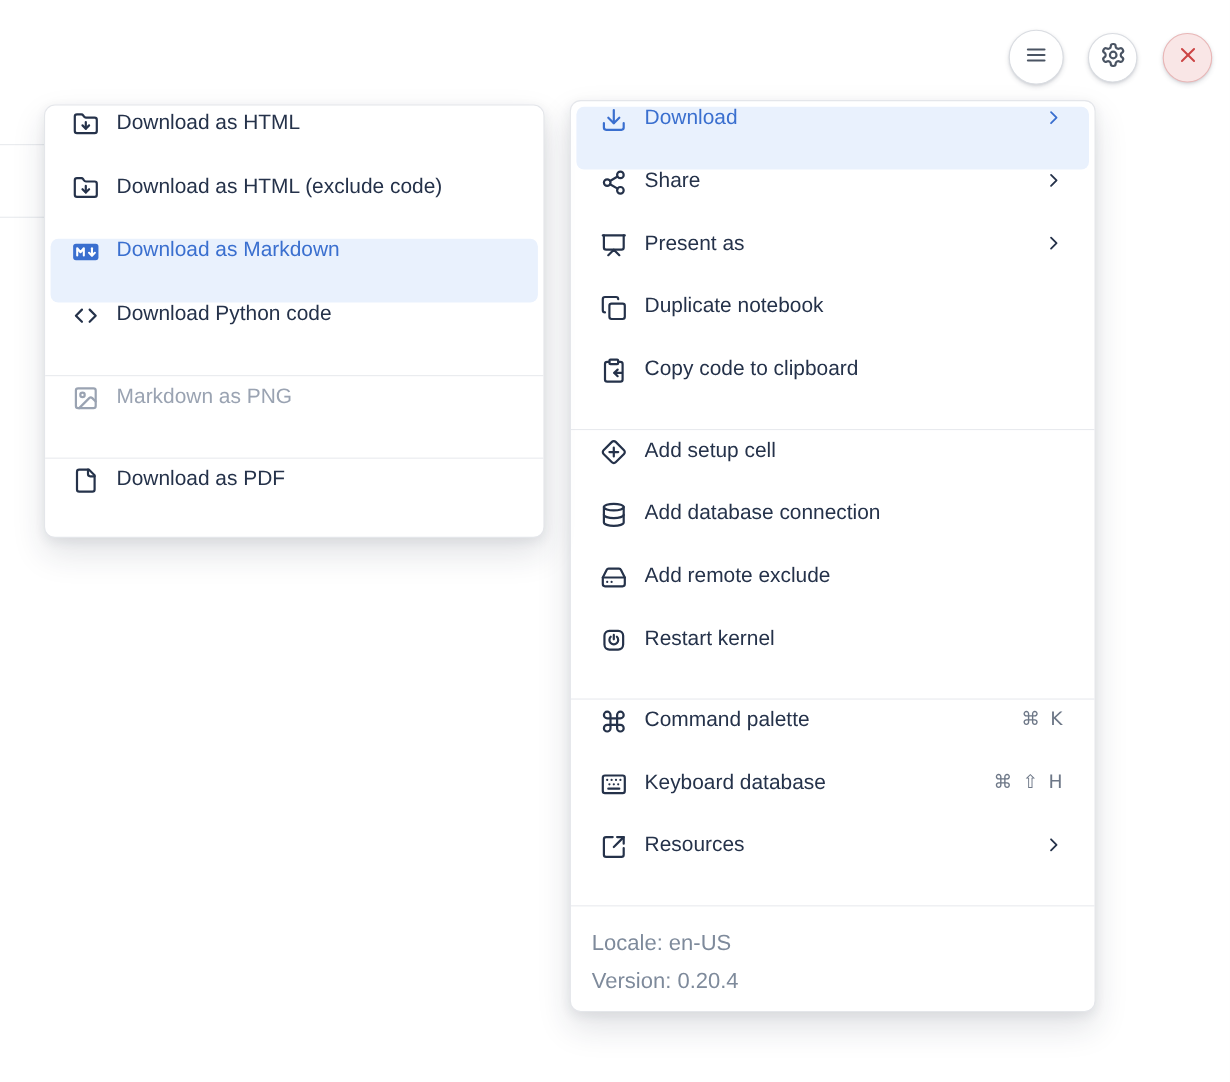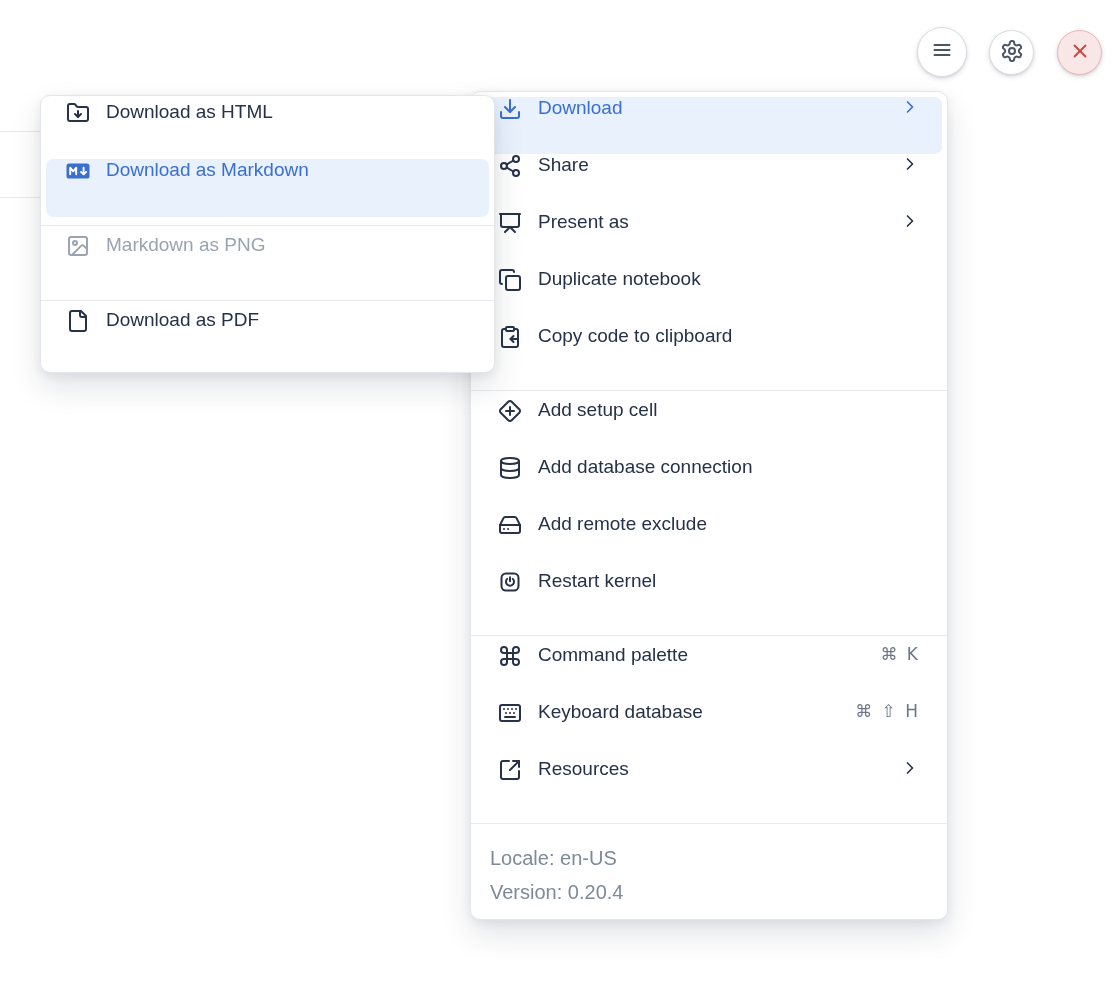--- a/index.html
+++ b/index.html
@@ -39,21 +39,21 @@
     background:var(--close-bg);border-color:var(--close-border);color:var(--close-red);}
   .topbar-btn svg{width:24px;height:24px;}
   #btn-close svg{width:22px;height:22px;}
 
   
   .menu{
     position:absolute;background:#fff;border:1px solid var(--menu-border);border-radius:10px;
     box-shadow:0 14px 30px rgba(30,41,59,.13),0 3px 10px rgba(30,41,59,.07);
     padding:5px;box-sizing:border-box;
   }
-  #main-menu{left:470px;top:91px;width:478px;z-index:1;}
+  #main-menu{left:518px;top:91px;width:478px;z-index:1;}
   #submenu{left:40px;top:95px;width:455px;z-index:2;}
 
   .menu-item{
     display:flex;height:57px;padding:0 22px;border-radius:7px;
     color:var(--text);cursor:pointer;
   }
   #submenu .menu-item{height:58px;padding:0 20px;}
   .menu-item.highlighted{background:var(--highlight-bg);color:var(--accent);}
   .menu-item.disabled{color:var(--disabled);cursor:default;}
   .menu-item .icon{width:24px;height:24px;flex:none;display:flex;align-items:center;justify-content:center;}
@@ -264,33 +264,52 @@
       <div class="menu-item">
         <span class="icon">
           <svg viewBox="0 0 24 24" fill="none" stroke="currentColor" stroke-width="2" stroke-linecap="round" stroke-linejoin="round">
             <path d="M20 20a2 2 0 0 0 2-2V8a2 2 0 0 0-2-2h-7.9a2 2 0 0 1-1.69-.9L9.6 3.9A2 2 0 0 0 7.93 3H4a2 2 0 0 0-2 2v13a2 2 0 0 0 2 2Z"></path>
             <path d="M12 10v6"></path>
             <path d="m15 13-3 3-3-3"></path>
           </svg>
         </span>
         <span class="label">Download as HTML</span>
       </div>
+      <div class="menu-item">
+        <span class="icon">
+          <svg viewBox="0 0 24 24" fill="none" stroke="currentColor" stroke-width="2" stroke-linecap="round" stroke-linejoin="round">
+            <path d="M20 20a2 2 0 0 0 2-2V8a2 2 0 0 0-2-2h-7.9a2 2 0 0 1-1.69-.9L9.6 3.9A2 2 0 0 0 7.93 3H4a2 2 0 0 0-2 2v13a2 2 0 0 0 2 2Z"></path>
+            <path d="M12 10v6"></path>
+            <path d="m15 13-3 3-3-3"></path>
+          </svg>
+        </span>
+        <span class="label">Download as HTML (exclude code)</span>
+      </div>
       <div class="menu-item highlighted">
         <span class="icon">
           <svg viewBox="0 0 24 24">
             <rect x="0.5" y="4.5" width="23" height="15" rx="2.6" fill="currentColor"></rect>
             <g fill="none" stroke="#ffffff" stroke-width="1.9" stroke-linecap="round" stroke-linejoin="round">
               <path d="M4.2 15.3V8.7l3 3.6 3-3.6v6.6"></path>
               <path d="M17.6 8.7v6.3"></path>
               <path d="m15 12.8 2.6 2.6 2.6-2.6"></path>
             </g>
           </svg>
         </span>
         <span class="label">Download as Markdown</span>
       </div>
+      <div class="menu-item">
+        <span class="icon">
+          <svg viewBox="0 0 24 24" fill="none" stroke="currentColor" stroke-width="2" stroke-linecap="round" stroke-linejoin="round">
+            <path d="m15.5 6.5 5.5 5.5-5.5 5.5"></path>
+            <path d="M8.5 6.5 3 12l5.5 5.5"></path>
+          </svg>
+        </span>
+        <span class="label">Download Python code</span>
+      </div>
       <div class="separator"></div>
       <div class="menu-item disabled">
         <span class="icon">
           <svg viewBox="0 0 24 24" fill="none" stroke="currentColor" stroke-width="2" stroke-linecap="round" stroke-linejoin="round">
             <rect x="3" y="3" width="18" height="18" rx="2"></rect>
             <circle cx="9" cy="9" r="2"></circle>
             <path d="m21 15-3.086-3.086a2 2 0 0 0-2.828 0L6 21"></path>
           </svg>
         </span>
         <span class="label">Markdown as PNG</span>

